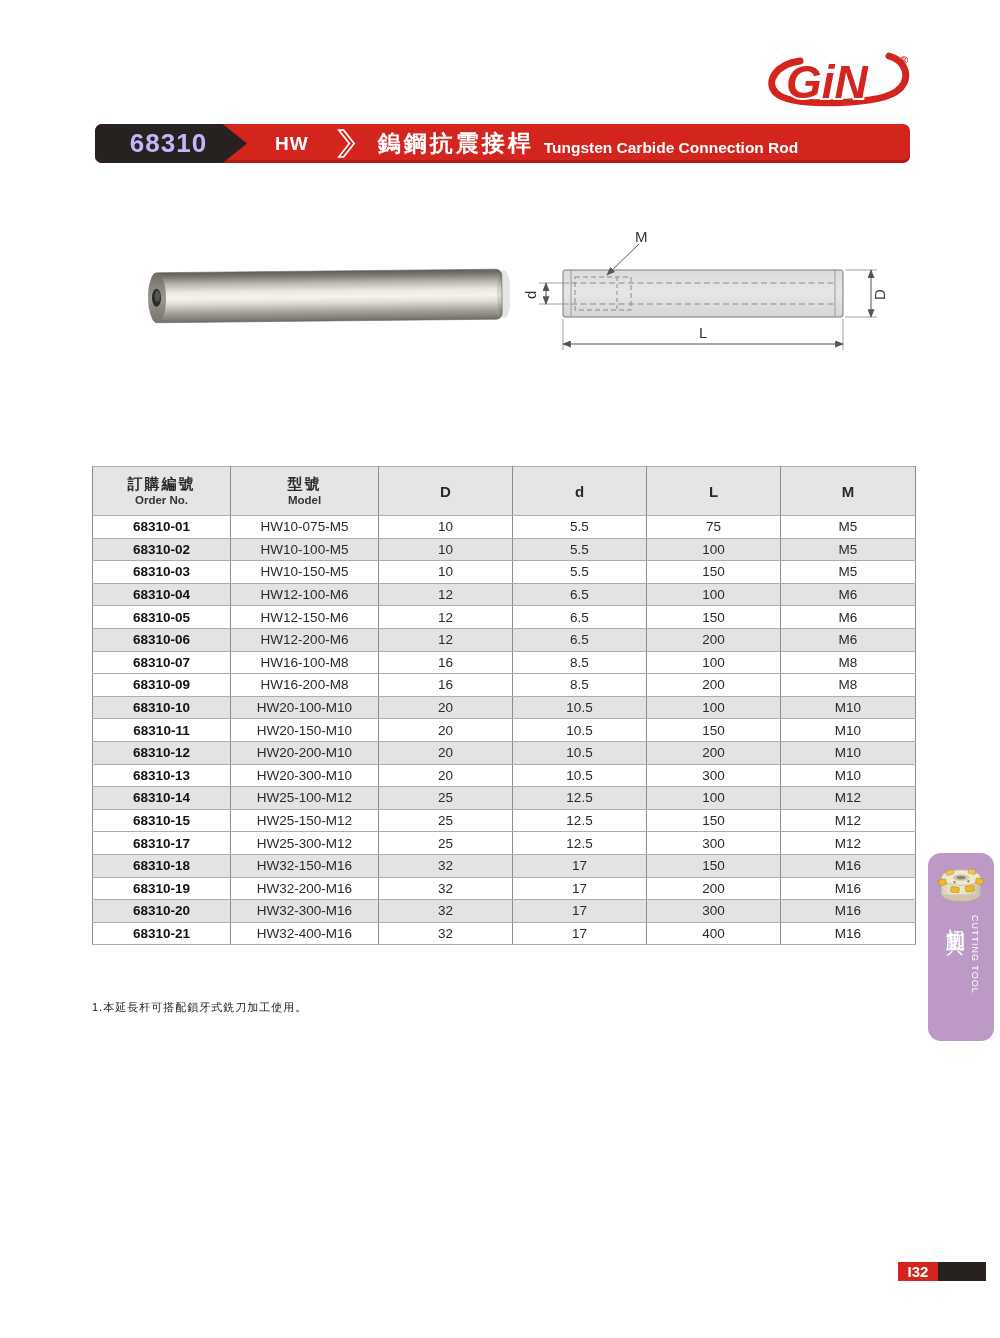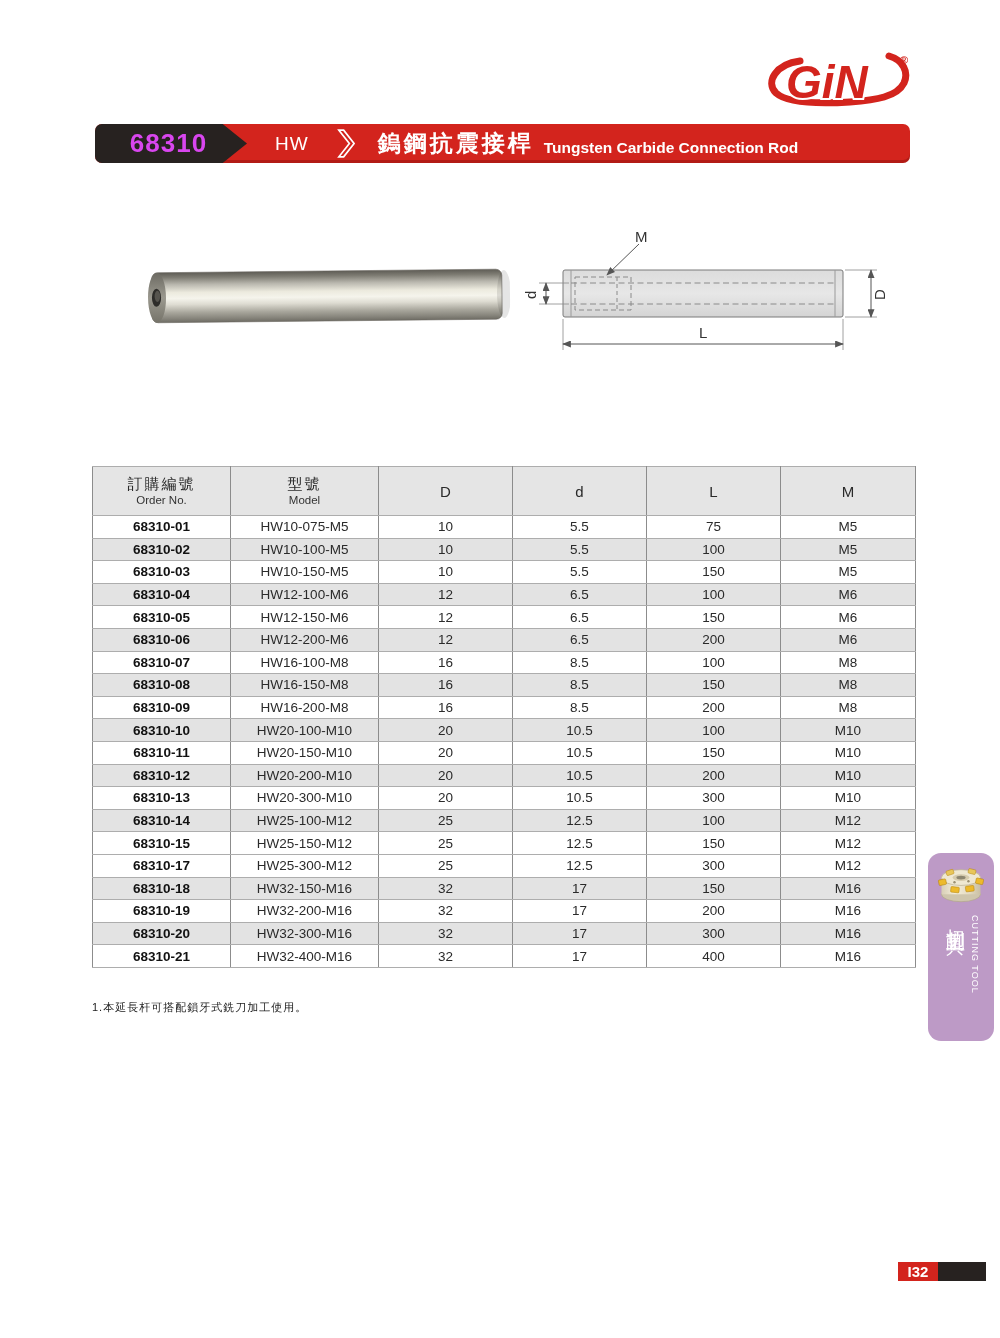--- a/index.html
+++ b/index.html
@@ -19,24 +19,24 @@
     display:flex; align-items:center;
     box-shadow: inset 0 -3px 0 rgba(80,0,0,.25);
   }
   .code-block {
     flex:none; width:152px; height:100%;
     background:var(--black,#272220);
     clip-path:polygon(0 0, 84% 0, 100% 50%, 84% 100%, 0 100%);
     display:flex; align-items:center; justify-content:center;
   }
   .code-block span {
-    color:#d946ef; font-weight:bold; font-size:26px; letter-spacing:1px;
+    color:#c4b5fd; font-weight:bold; font-size:26px; letter-spacing:1px;
     margin-right:5px;
   }
-  .series { color:#fff; font-weight:normal; font-size:19px; margin-left:28px; letter-spacing:1px; }
+  .series { color:#fff; font-weight:bold; font-size:19px; margin-left:28px; letter-spacing:1px; }
   .chev { margin-left:28px; width:19px; height:29px; }
   .title-zh { color:#fff; font-size:23px; font-weight:600; letter-spacing:3px; margin-left:22px; }
   .title-en { color:#fff; font-size:15.5px; font-weight:bold; margin-left:10px; margin-top:8px; }
 
   
   .photo   { position:absolute; left:138px; top:263px; width:372px; height:66px; transform:rotate(-0.6deg); }
   .drawing { position:absolute; left:523px; top:226px; width:378px; height:136px; }
 
   
   .unit { position:absolute; left:770px; top:445px; width:145px; text-align:right; font-size:13.5px; color:#222;margin-top:32px; }
@@ -46,21 +46,21 @@
     position:absolute; left:92px; top:466px; width:823px;
     border-collapse:collapse; table-layout:fixed;
     font-size:13.5px; color:#2a2a2a;
   }
   table.spec th, table.spec td {
     border-left:1px solid #8c8c8c; border-right:1px solid #8c8c8c;
     border-top:1px solid #adadad; border-bottom:1px solid #adadad;
     text-align:center; vertical-align:middle; overflow:hidden; white-space:nowrap;
   }
   table.spec { border:1px solid #8c8c8c; }
-  table.spec thead th { background:var(--header-bg,#e5e5e5); height:46px; padding:1px 12px; font-weight:normal; }
+  table.spec thead th { background:var(--header-bg,#e5e5e5); height:46px; padding:1px 12px; font-weight:bold; }
   .h-zh { display:block; font-size:15px; letter-spacing:2px; line-height:1.25; }
   .h-en { display:block; font-size:11.5px; line-height:1.15; color:#333; }
   .h-dim { font-weight:bold; font-size:15px; }
   table.spec td { height:21.6px; padding:0 2px; }
   table.spec td.order { font-weight:bold; color:#111; }
   table.spec tr.alt td { background:var(--row-alt,#e3e3e3); }
 
   
   .footnote { position:absolute; left:92px; top:1000px; font-size:11px; color:#222; letter-spacing:1px; }
 
@@ -257,28 +257,20 @@
           <td>6.5</td>
           <td>200</td>
           <td>M6</td>
         </tr>
         <tr>
           <td class="order">68310-07</td>
           <td>HW16-100-M8</td>
           <td>16</td>
           <td>8.5</td>
           <td>100</td>
-          <td>M8</td>
-        </tr>
-        <tr class="alt">
-          <td class="order">68310-08</td>
-          <td>HW16-150-M8</td>
-          <td>16</td>
-          <td>8.5</td>
-          <td>150</td>
           <td>M8</td>
         </tr>
         <tr>
           <td class="order">68310-09</td>
           <td>HW16-200-M8</td>
           <td>16</td>
           <td>8.5</td>
           <td>200</td>
           <td>M8</td>
         </tr>

